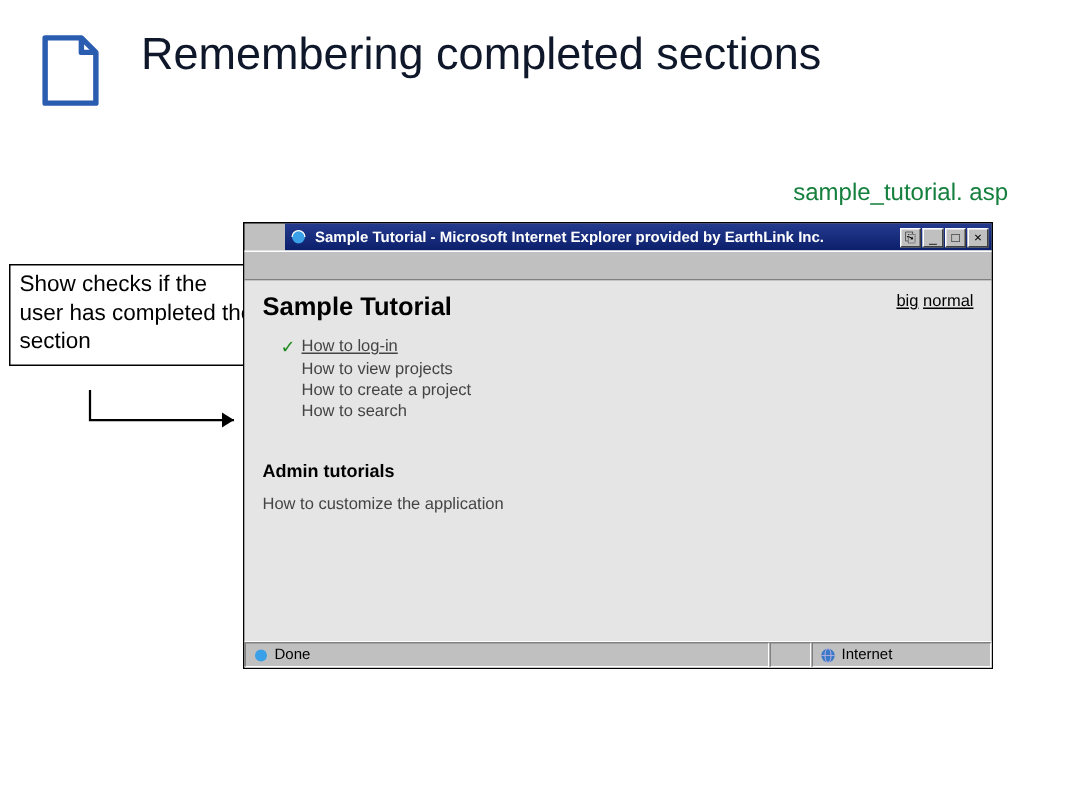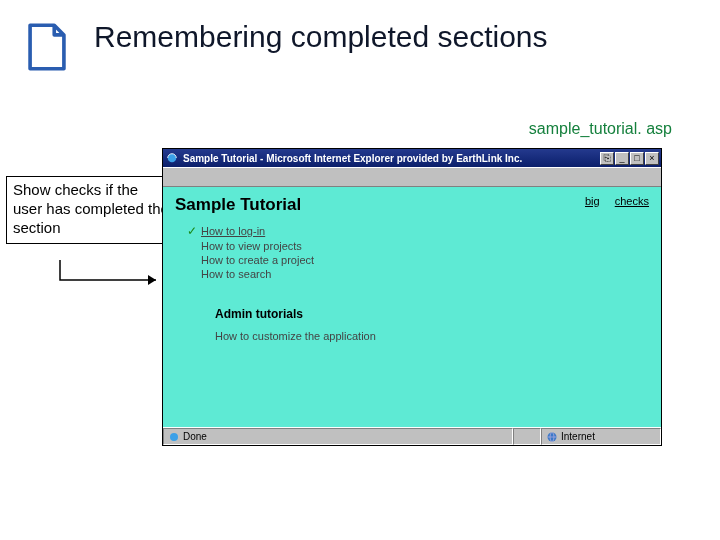--- a/index.html
+++ b/index.html
@@ -61,20 +61,21 @@
     border: 1px solid #000;
     background: #c0c0c0;
     font-family: "MS Sans Serif", Tahoma, sans-serif;
   }
   .titlebar {
     height: 18px;
     background: linear-gradient(#243a8e, #0b1f6b);
     display: flex;
     align-items: center;
     padding: 0 2px;
+    margin-left: 27px;
   }
   .titlebar .tb-icon {
     width: 14px; height: 14px;
     display: inline-flex;
     align-items: center; justify-content: center;
   }
   .titlebar-text {
     flex: 1;
     color: #fff;
     font-size: 10px;
@@ -96,41 +97,41 @@
     color: #000;
     cursor: default;
   }
   .toolbar-strip {
     height: 20px;
     background: #c0c0c0;
     border-top: 1px solid #fff;
     border-bottom: 1px solid #808080;
   }
   .content-area {
-    background: #5eead4;
+    background: #e5e5e5;
     padding: 8px 12px 26px 12px;
     min-height: 240px;
     position: relative;
   }
   .content-header {
     display: flex;
     justify-content: space-between;
     align-items: flex-start;
   }
   .page-h1 {
     font-family: Arial, sans-serif;
     font-size: 17px;
     font-weight: bold;
     margin: 0;
   }
   .sizes {
     font-size: 11px;
     color: #000;
   }
-  .sizes .big { text-decoration: underline; margin-right: 12px; }
+  .sizes .big { text-decoration: underline; margin-right: 0; }
   .sizes .normal { text-decoration: underline; }
   .section-title {
     font-family: Arial, sans-serif;
     font-size: 12px;
     font-weight: bold;
     margin-top: 26px;
   }
   .tut-list {
     list-style: none;
     padding: 8px 0 0 12px;
@@ -152,21 +153,20 @@
     text-align: left;
   }
   .tut-link {
     color: #444;
     text-decoration: underline;
     cursor: pointer;
   }
   .tut-plain { color: #444; }
   .section2 {
     margin-top: 24px;
-    margin-left: 40px;
   }
   .statusbar {
     height: 18px;
     background: #c0c0c0;
     border-top: 1px solid #fff;
     display: flex;
     font-size: 10px;
     color: #000;
     text-align: right;
   }
@@ -223,21 +223,21 @@
       <span class="win-btn">×</span>
     </div>
   </div>
   <div class="toolbar-strip"></div>
 
   <div class="content-area">
     <div class="content-header">
       <div class="page-h1">Sample Tutorial</div>
       <div class="sizes">
         <span class="big">big</span>
-        <span class="normal">checks</span>
+        <span class="normal">normal</span>
       </div>
     </div>
 
     <ul class="tut-list">
       <li>
         <span class="check">✓</span>
         <span class="tut-link">How to log-in</span>
       </li>
       <li>
         <span class="check"></span>

